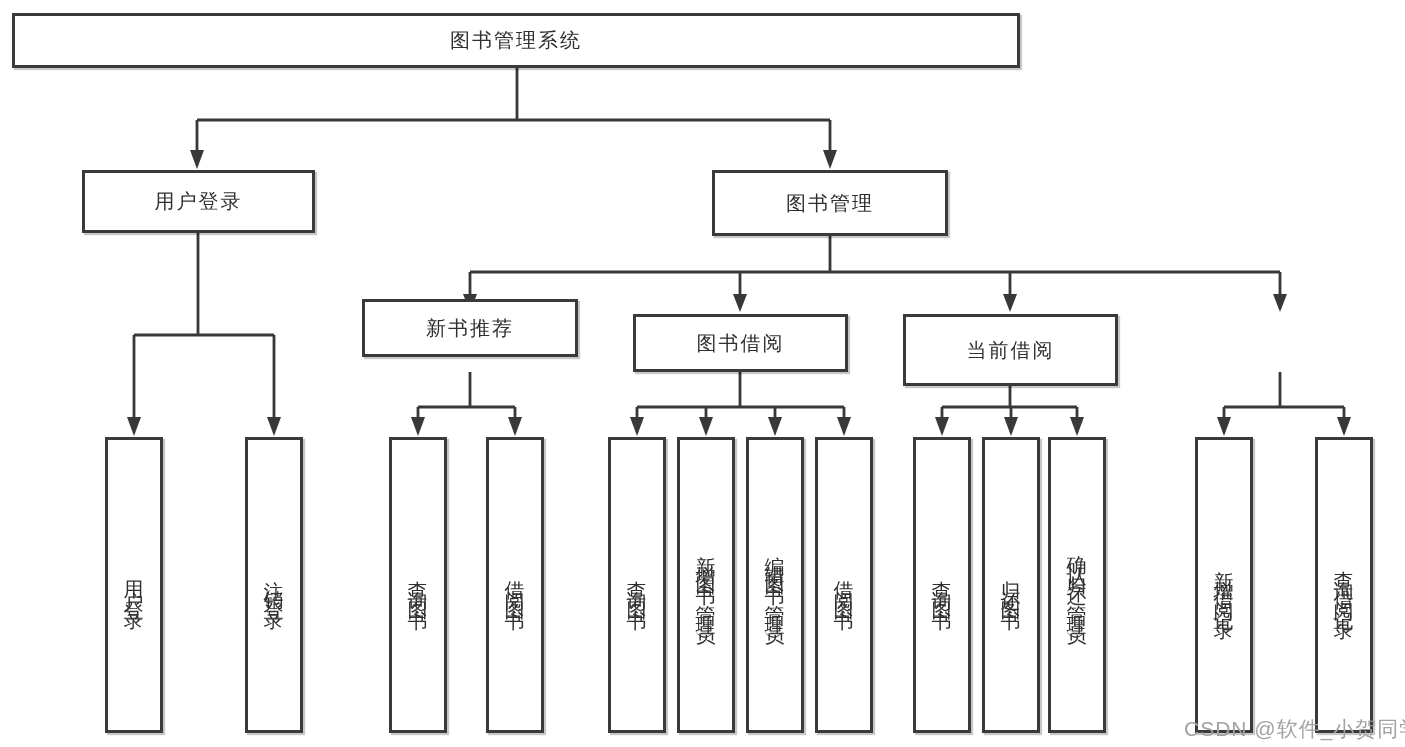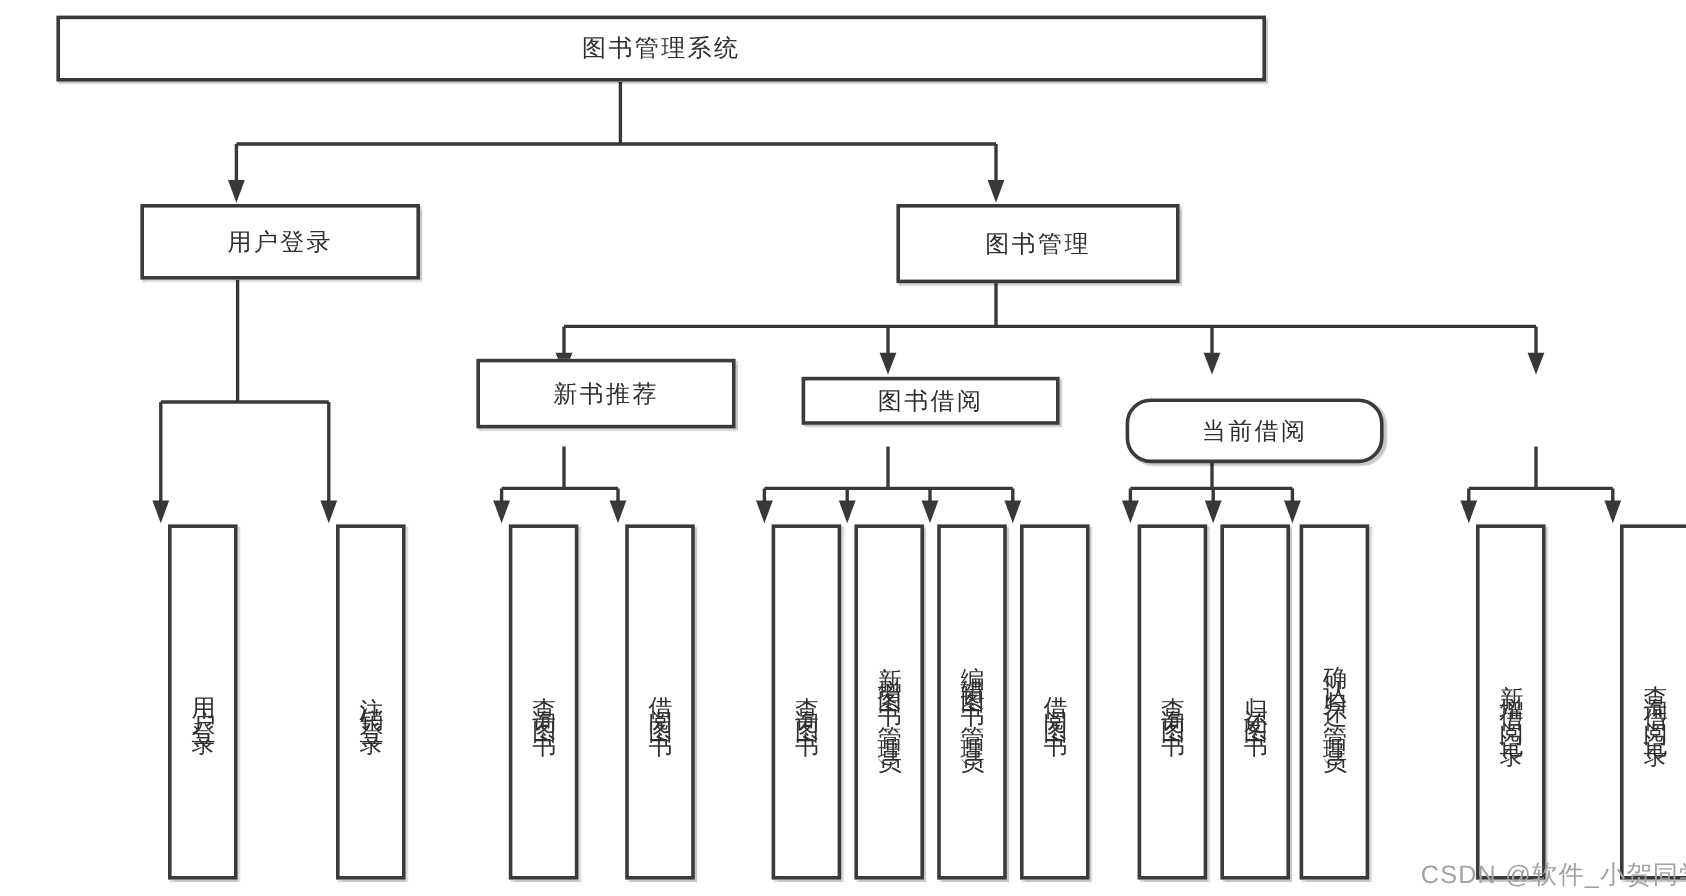--- a/index.html
+++ b/index.html
@@ -12,21 +12,20 @@
   #connectors{position:absolute;left:0;top:0;z-index:0;}
   .node{
     position:absolute;
     box-sizing:border-box;
     background:#ffffff;
     border:3px solid #3a3a3a;
     box-shadow:2px 2px 1px rgba(0,0,0,0.22);
     display:flex;align-items:center;justify-content:center;
     color:#2f2f2f;
     z-index:1;
-    margin-left:35px;
   }
   .hnode{font-size:20px;letter-spacing:2px;}
   .leaf{width:58px;height:296px;}
   .leaf .vtext{
     writing-mode:vertical-rl;
     font-size:20px;
     letter-spacing:10px;
     line-height:1;
     color:#2f2f2f;
   }
@@ -80,24 +79,24 @@
   <div class="node hnode" style="left:82px;top:170px;width:233px;height:63px;">
     <span>用户登录</span>
   </div>
   <div class="node hnode" style="left:712px;top:170px;width:236px;height:66px;">
     <span>图书管理</span>
   </div>
 
   <div class="node hnode" style="left:362px;top:299px;width:216px;height:58px;">
     <span>新书推荐</span>
   </div>
-  <div class="node hnode" style="left:633px;top:314px;width:215px;height:40px;">
+  <div class="node hnode" style="left:633px;top:314px;width:215px;height:58px;">
     <span>图书借阅</span>
   </div>
-  <div class="node hnode" style="left:903px;top:332px;width:215px;height:54px;border-radius:21px;">
+  <div class="node hnode" style="left:903px;top:314px;width:215px;height:72px;">
     <span>当前借阅</span>
   </div>
 
   <div class="node leaf" style="left:105px;top:437px;">
     <span class="vtext">用户登录</span>
   </div>
   <div class="node leaf" style="left:245px;top:437px;">
     <span class="vtext">注销登录</span>
   </div>
   <div class="node leaf" style="left:389px;top:437px;">

